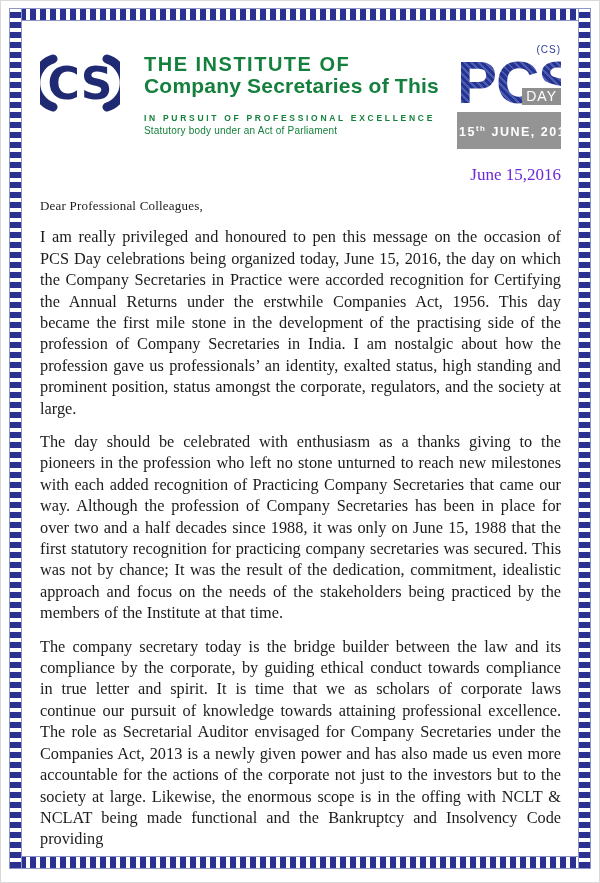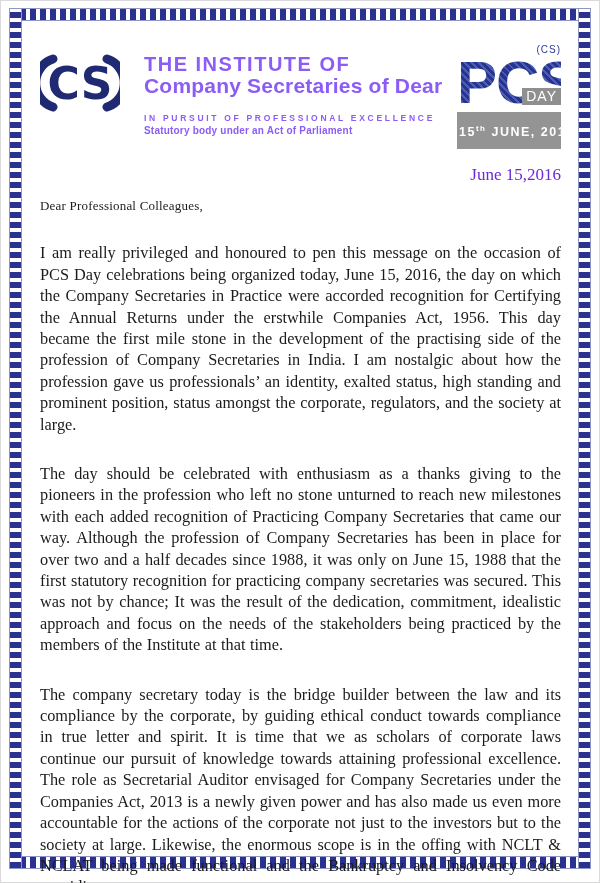--- a/index.html
+++ b/index.html
@@ -15,25 +15,25 @@
   .bstrip.top{top:8px;}
   .bstrip.bottom{bottom:14px;}
   .bstrip.left{left:9px;}
   .bstrip.right{right:9px;}
 
   
   .content{position:absolute;left:40px;right:39px;top:50px;}
 
   .header{display:flex;justify-content:space-between;align-items:flex-start;}
   .brand{display:flex;align-items:flex-start;gap:24px;}
-  .brand-text{padding-top:4px;font-family:"Liberation Sans", sans-serif;color:#8b5cf6;}
+  .brand-text{padding-top:4px;font-family:"Liberation Sans", sans-serif;color:#15803d;}
   .t1{font-size:20px;font-weight:bold;letter-spacing:1.5px;line-height:1.05;}
   .t2{font-size:21px;font-weight:bold;letter-spacing:0.2px;line-height:1.05;}
   .t3{font-size:8.5px;font-weight:bold;letter-spacing:2.7px;margin-top:16px;}
-  .t4{font-size:10px;font-weight:bold;letter-spacing:0.2px;margin-top:2px;}
+  .t4{font-size:10px;font-weight:normal;letter-spacing:0.2px;margin-top:2px;}
 
   
   .pcs{width:104px;position:relative;font-family:"Liberation Sans", sans-serif;flex-shrink:0;margin-top:-6px;}
   .pcs-mini{font-size:10px;font-weight:normal;color:#2b3a9a;letter-spacing:1px;text-align:right;}
   .pcs-main{
     font-size:60px;font-weight:800;line-height:0.92;letter-spacing:-1px;
     color:#2b3a9a;
     background:repeating-linear-gradient(45deg,#27348f 0 3px,#4d5db4 3px 5px);
     -webkit-background-clip:text;background-clip:text;-webkit-text-fill-color:transparent;
   }
@@ -45,21 +45,21 @@
     margin-top:2px;background:#949494;color:#ffffff;text-align:center;
     font-size:12.5px;font-weight:bold;letter-spacing:1.5px;line-height:17px;padding:8px 2px;
     white-space:nowrap;
   }
   .pcs-date sup{font-size:8px;}
 
   .date-line{margin-top:16px;text-align:right;font-size:17px;color:#6d28d9;}
   .salutation{margin-top:13px;font-size:13px;color:#1b1b1b;letter-spacing:0.2px;}
 
   .body-text p{
-    margin:28px 0 0 0;text-align:justify;font-size:16.3px;line-height:21.4px;
+    margin:12px 0 0 0;text-align:justify;font-size:16.3px;line-height:21.4px;
     color:#1b1b1b;word-spacing:0.5px;
   }
 </style>
 </head>
 <body>
 
 <div class="bstrip h top"></div>
 <div class="bstrip h bottom"></div>
 <div class="bstrip v left"></div>
 <div class="bstrip v right"></div>
@@ -72,21 +72,21 @@
         <svg width="80" height="66" viewBox="0 0 80 66">
           <g fill="none" stroke="#1f2a72" stroke-width="9" stroke-linecap="round">
             <path d="M13,9 A24,25 0 0 0 13,57"></path>
             <path d="M67,9 A24,25 0 0 1 67,57"></path>
           </g>
           <text x="40" y="49" font-size="44" font-weight="bold" fill="#1f2a72" text-anchor="middle" font-family="DejaVu Sans, sans-serif">CS</text>
         </svg>
       </span>
       <div class="brand-text">
         <div class="t1">THE INSTITUTE OF</div>
-        <div class="t2">Company Secretaries of Dear</div>
+        <div class="t2">Company Secretaries of This</div>
         <div class="t3">IN PURSUIT OF PROFESSIONAL EXCELLENCE</div>
         <div class="t4">Statutory body under an Act of Parliament</div>
       </div>
     </div>
 
     <div class="pcs">
       <div class="pcs-mini">(CS)</div>
       <div class="pcs-main">PCS</div>
       <div class="pcs-day">DAY</div>
       <div class="pcs-date"><span>15</span><sup>th</sup><span> JUNE, 2016</span></div>

